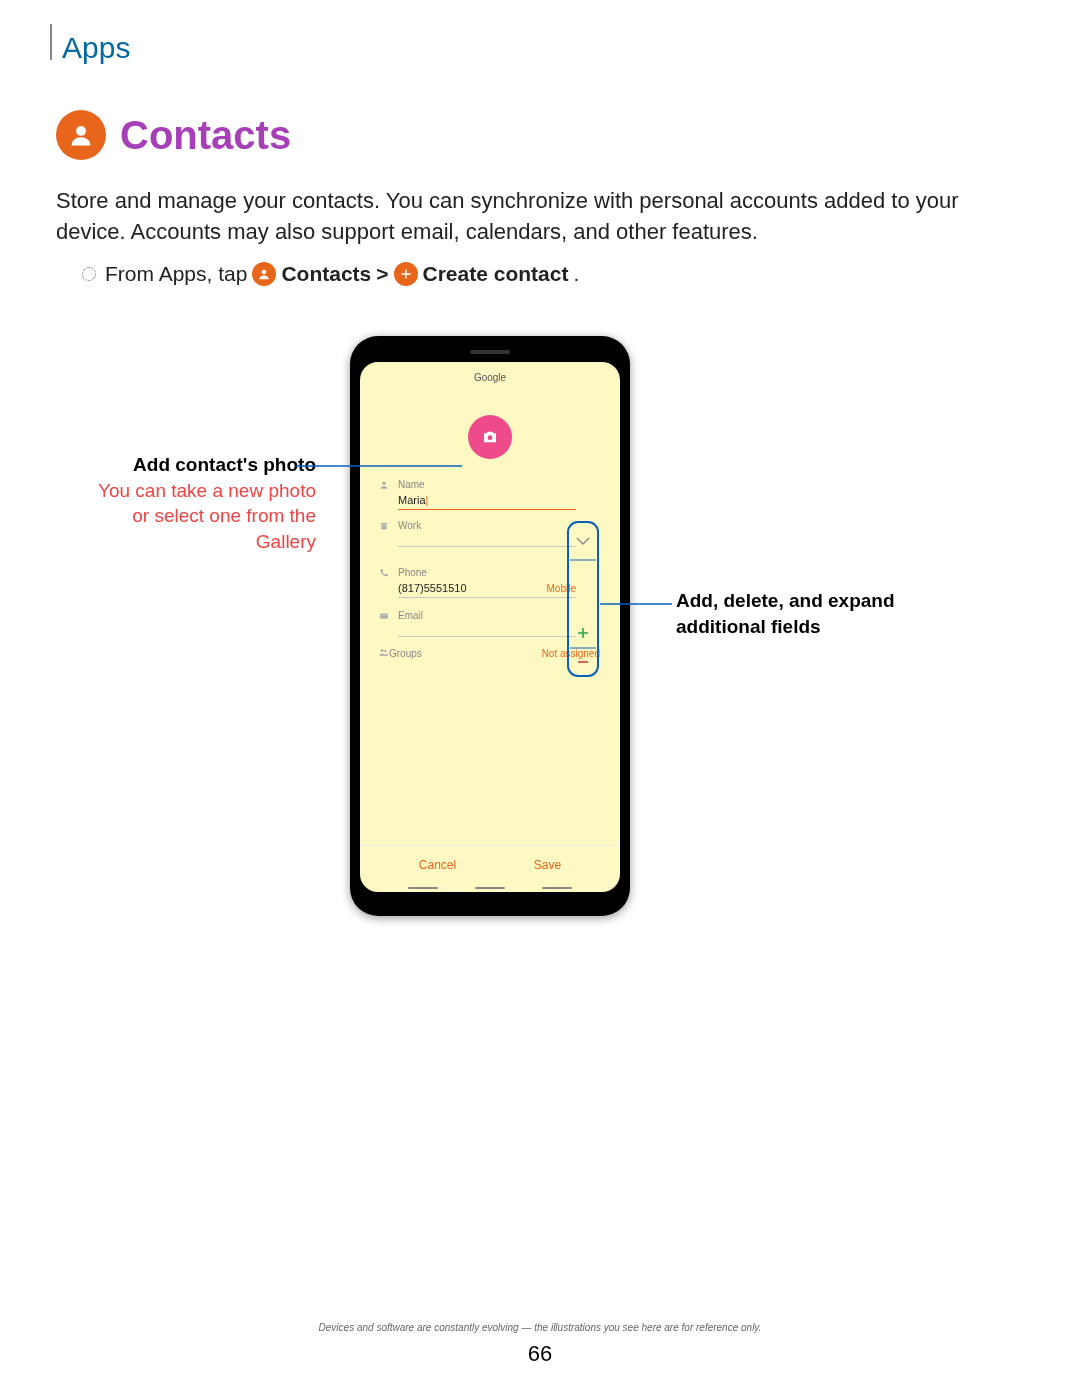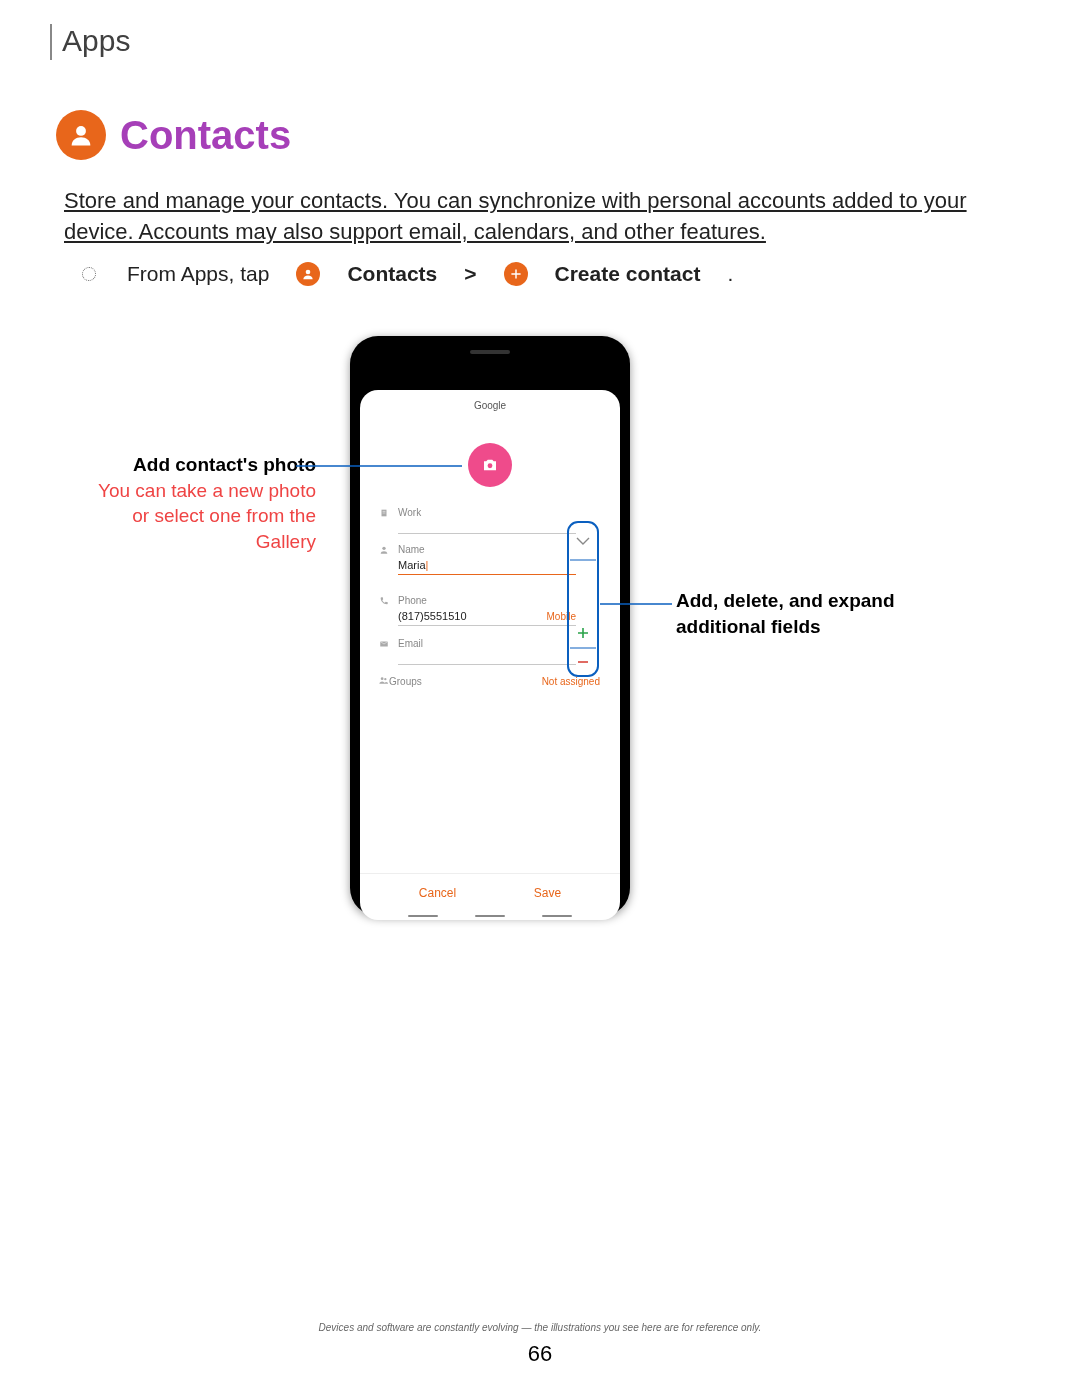--- a/index.html
+++ b/index.html
@@ -14,24 +14,24 @@
   .section-line {
     position: absolute;
     top: 24px;
     left: 50px;
     width: 2px;
     height: 36px;
     background: #888;
   }
   .section-header {
     position: absolute;
-    top: 24px;
+    top: 31px;
     left: 62px;
     font-size: 30px;
-    color: #404040;
+    color: #0369a1;
     font-weight: 300;
   }
   .title-row {
     position: absolute;
     top: 110px;
     left: 56px;
     display: flex;
     align-items: center;
     gap: 14px;
   }
@@ -45,34 +45,33 @@
     justify-content: center;
   }
   .title-text {
     font-size: 40px;
     font-weight: 600;
     color: #a63fb8;
   }
   .intro {
     position: absolute;
     top: 186px;
-    left: 64px;
+    left: 56px;
     right: 56px;
     font-size: 22px;
     line-height: 1.4;
     color: #222;
-    text-decoration: underline;
   }
   .bullet-row {
     position: absolute;
     top: 262px;
     left: 82px;
     display: flex;
     align-items: center;
-    gap: 27px;
+    gap: 5px;
     font-size: 21px;
     color: #222;
   }
   .bullet-marker {
     width: 14px;
     height: 14px;
     border: 1px dotted #666;
     border-radius: 50%;
     margin-right: 4px;
   }
@@ -101,24 +100,24 @@
     box-shadow: 0 2px 10px rgba(0,0,0,0.4);
   }
   .phone .earpiece {
     width: 40px;
     height: 4px;
     background: #333;
     border-radius: 2px;
     margin: 4px auto 0;
   }
   .screen {
-    margin-top: 36px;
+    margin-top: 8px;
     width: 100%;
     height: 530px;
-    background: #ffffff;
+    background: #fef9c3;
     border-radius: 18px;
     overflow: hidden;
     position: relative;
     font-size: 11px;
     color: #555;
   }
   .account-row {
     text-align: center;
     padding: 10px 0 8px;
     font-size: 10px;
@@ -306,43 +305,43 @@
       <svg width="18" height="18" viewBox="0 0 24 24">
           <path d="M4 7h3l2-2h6l2 2h3v12H4z" fill="#fff"></path>
           <circle cx="12" cy="13" r="3.2" fill="#ef4b8b"></circle>
         </svg>
     </div>
 
     <div class="field-group">
       <div class="field-label">
         <span class="ficon">
           <svg width="10" height="10" viewBox="0 0 24 24">
+              <circle cx="12" cy="8" r="4" fill="#aaa"></circle>
+              <path d="M4 21c0-4 3.6-6 8-6s8 2 8 6" fill="#aaa"></path>
+            </svg>
+        </span>
+        <span>Name</span>
+      </div>
+      <div class="field-input active cursor">Maria</div>
+    </div>
+
+    <div class="field-group">
+      <div class="field-label">
+        <span class="ficon">
+          <svg width="10" height="10" viewBox="0 0 24 24">
               <rect x="6" y="4" width="12" height="16" fill="#aaa"></rect>
               <rect x="9" y="7" width="2" height="2" fill="#fff"></rect>
               <rect x="13" y="7" width="2" height="2" fill="#fff"></rect>
               <rect x="9" y="11" width="2" height="2" fill="#fff"></rect>
               <rect x="13" y="11" width="2" height="2" fill="#fff"></rect>
             </svg>
         </span>
         <span>Work</span>
       </div>
       <div class="field-input"></div>
-    </div>
-
-    <div class="field-group">
-      <div class="field-label">
-        <span class="ficon">
-          <svg width="10" height="10" viewBox="0 0 24 24">
-              <circle cx="12" cy="8" r="4" fill="#aaa"></circle>
-              <path d="M4 21c0-4 3.6-6 8-6s8 2 8 6" fill="#aaa"></path>
-            </svg>
-        </span>
-        <span>Name</span>
-      </div>
-      <div class="field-input active cursor">Maria</div>
     </div>
 
     <div class="field-group" style="padding-top:14px;">
       <div class="field-label">
         <span class="ficon">
           <svg width="10" height="10" viewBox="0 0 24 24">
               <path d="M6 3c-1 0-2 1-2 2 0 8 7 15 15 15 1 0 2-1 2-2v-3l-5-1-2 2c-3-1-5-3-6-6l2-2-1-5H6z" fill="#aaa"></path>
             </svg>
         </span>
         <span>Phone</span>

